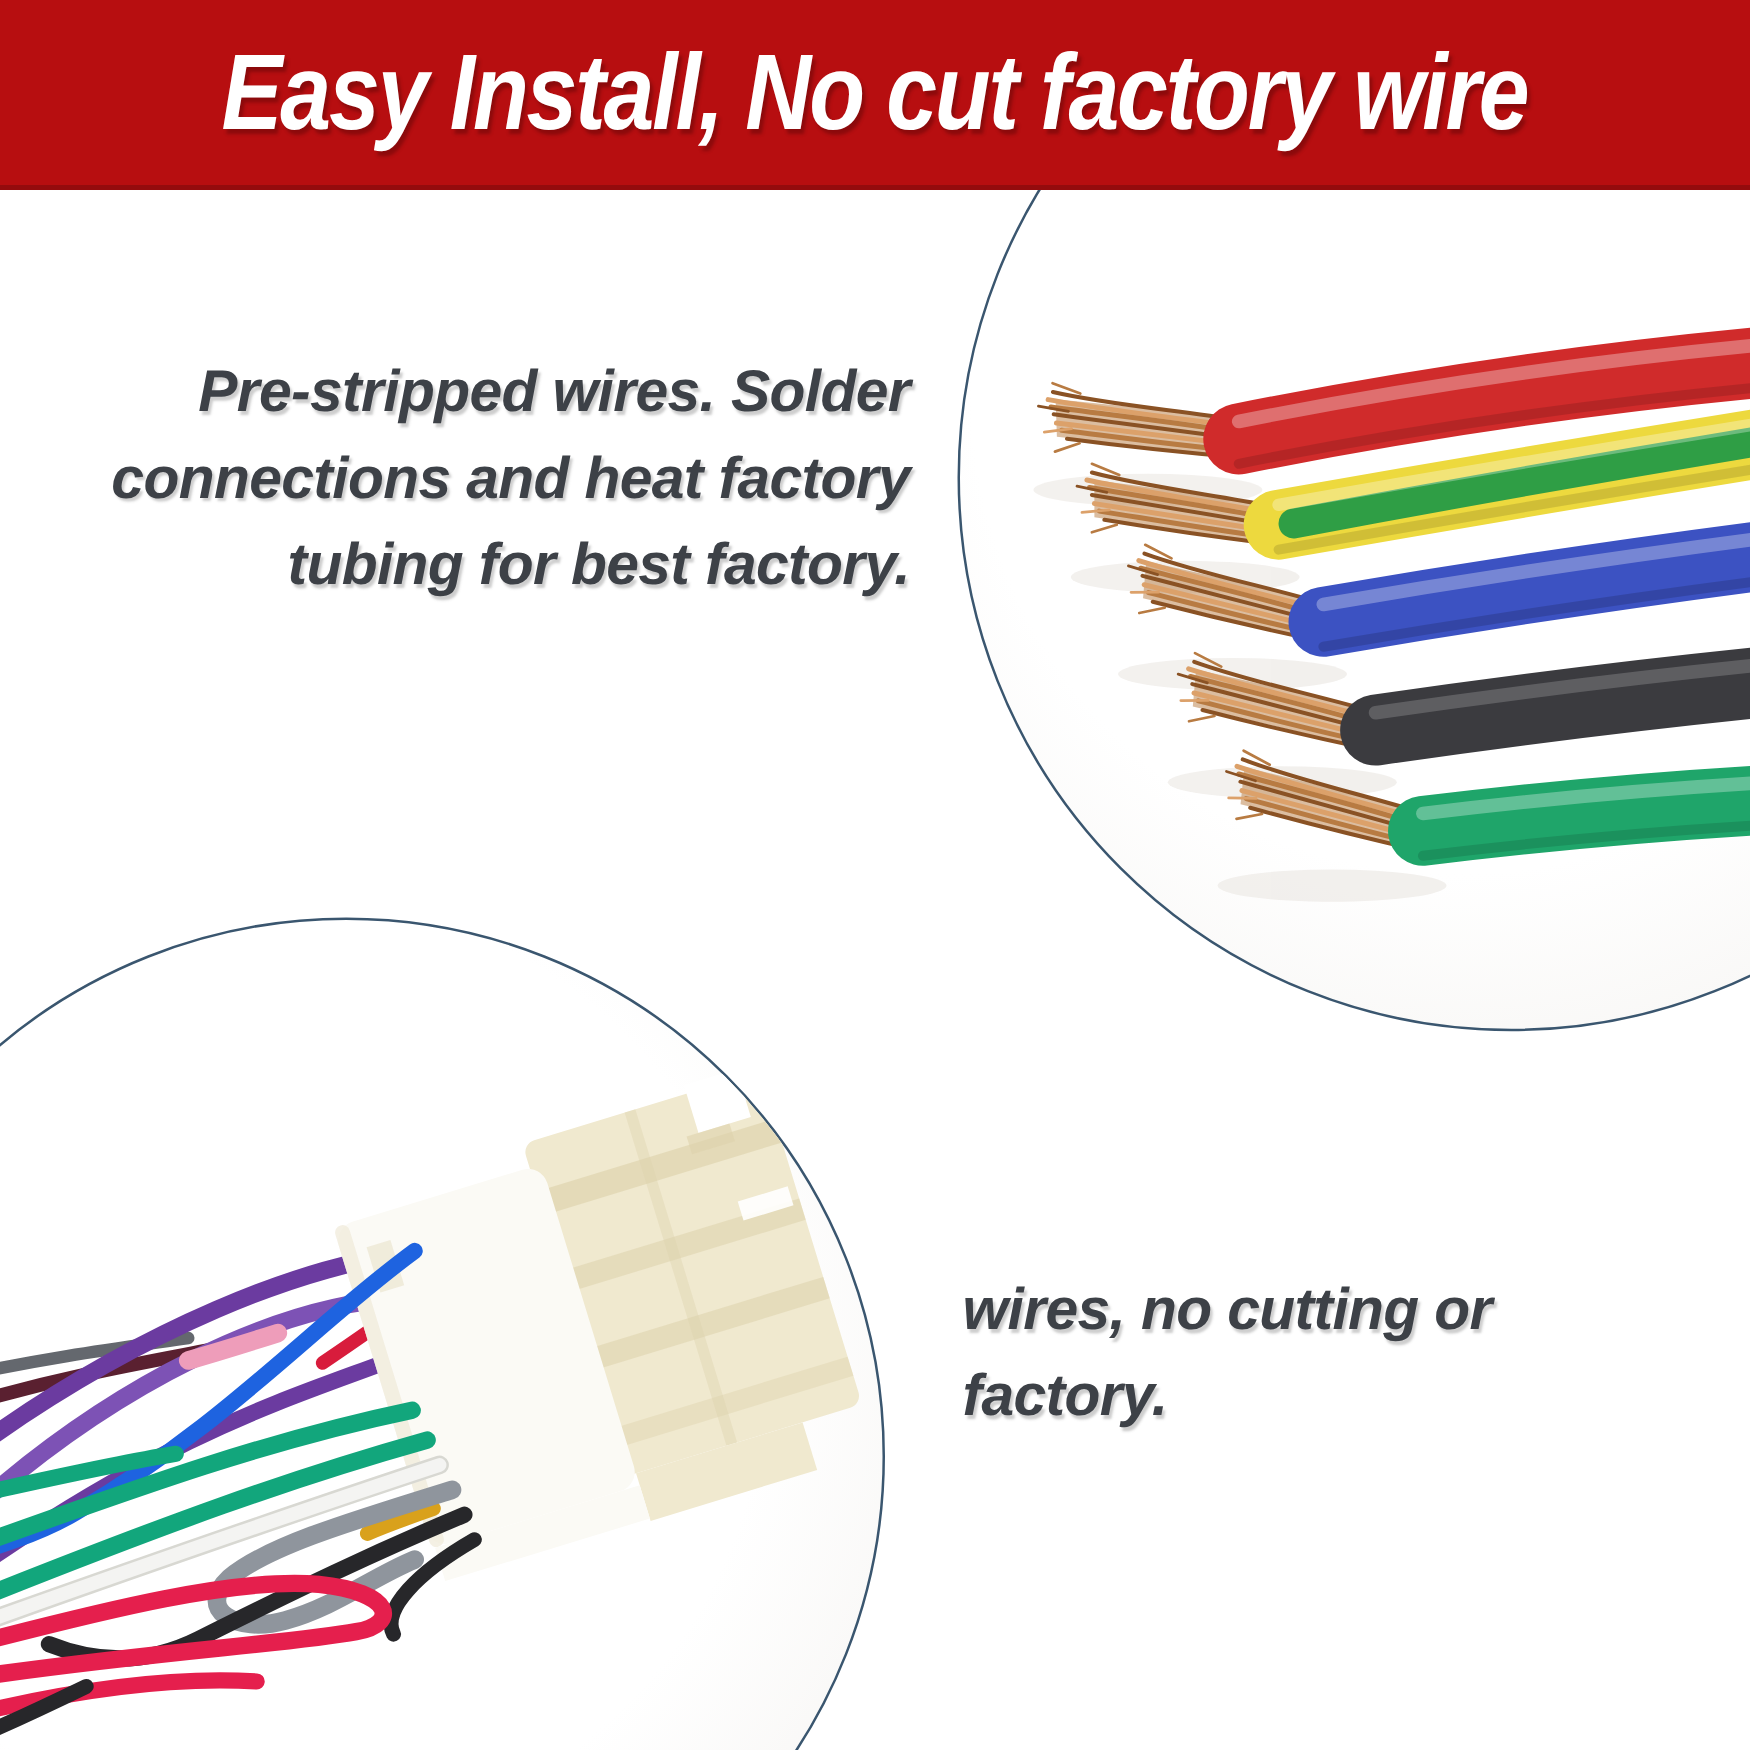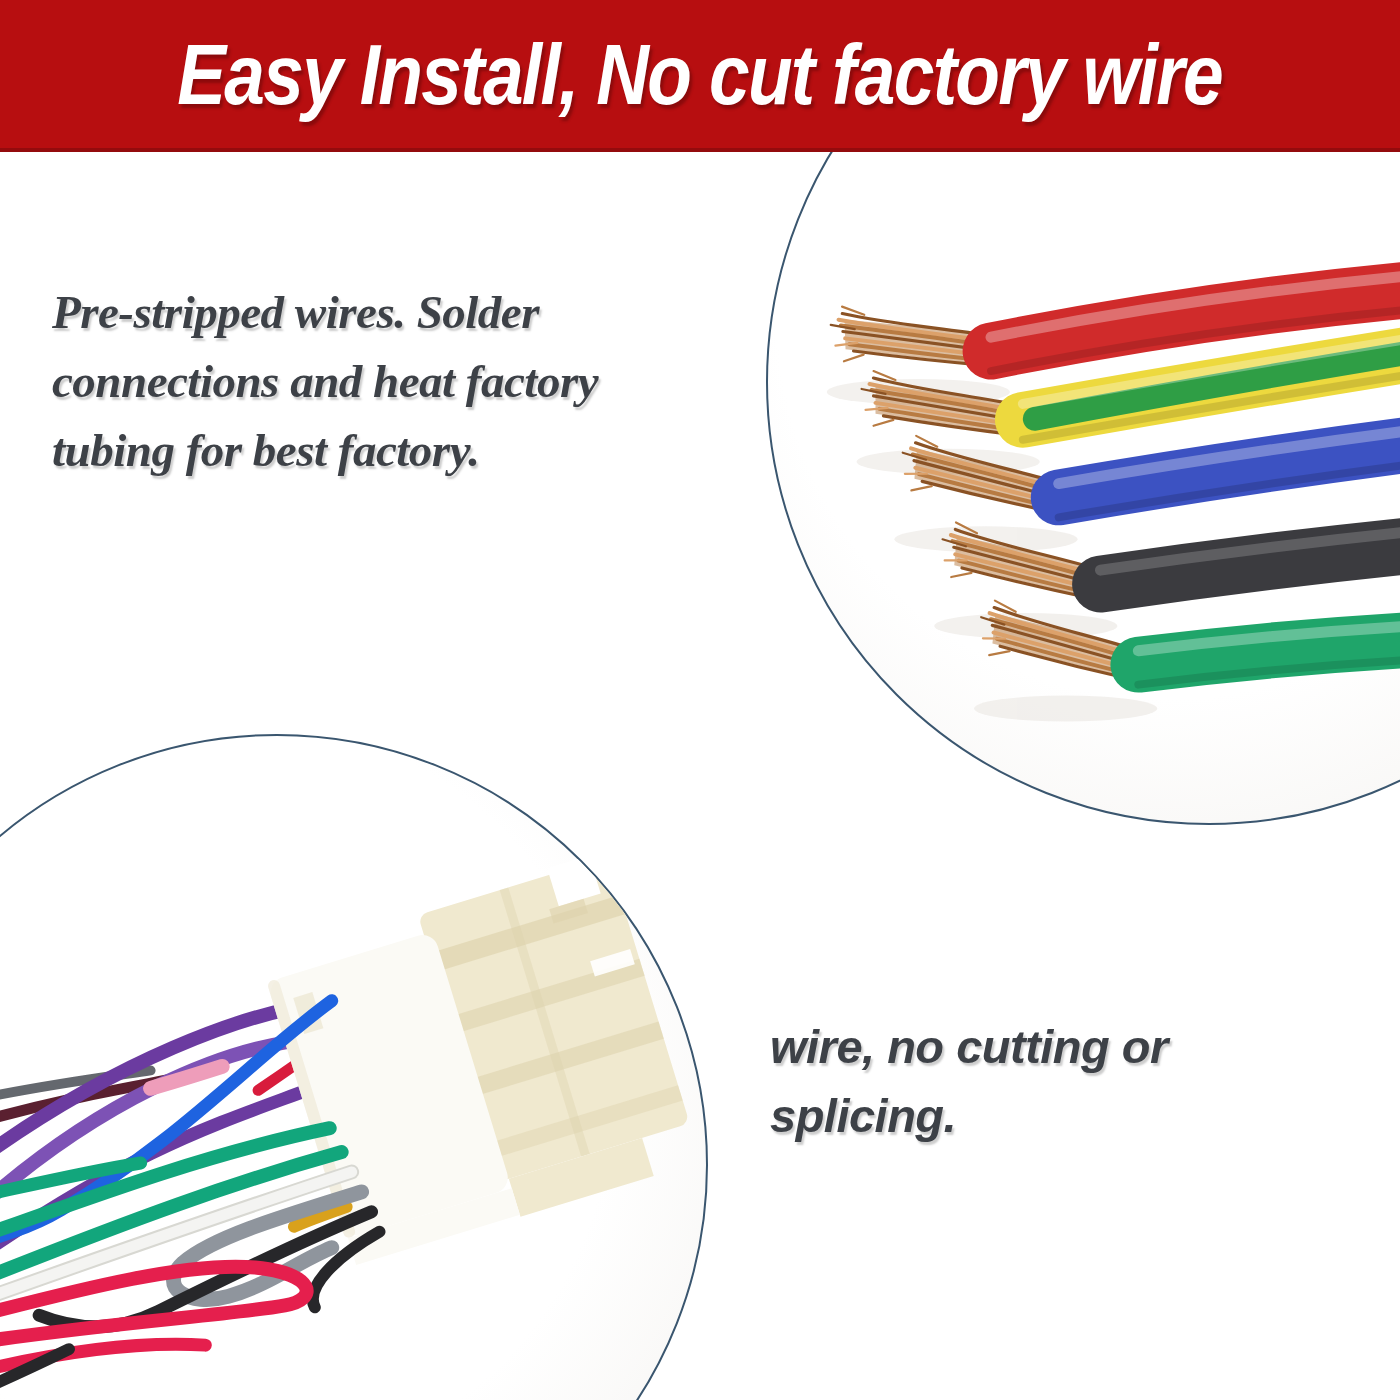--- a/index.html
+++ b/index.html
@@ -29,21 +29,21 @@
   .circle-wires{left:766px;top:-61px;width:886px;height:886px;}
   .circle-connector{left:-154px;top:734px;width:862px;height:862px;}
   .photo-circle svg{display:block;width:100%;height:100%;}
   
   .note{
     position:absolute;z-index:3;color:var(--text_dark,#3D4147);
     font-size:47px;line-height:69px;font-weight:bold;font-style:italic;letter-spacing:-0.5px;
     text-shadow:2px 3px 2px rgba(90,90,90,0.30);
   }
   .note .ln{display:block;}
-  .note-left{left:52px;top:278px;width:700px;text-align:left;font-family:Liberation Serif, serif;}
+  .note-left{left:28px;top:278px;width:700px;text-align:right;}
   .note-right{left:770px;top:1012px;width:600px;text-align:left;}
   
   .wire{fill:none;stroke-linecap:round;}
   .hl{fill:none;stroke:#ffffff;stroke-linecap:round;}
   .sh{fill:none;stroke:#000000;stroke-linecap:round;}
   .sw2{stroke-width:2.2px;} .sw3{stroke-width:3.2px;} .sw4{stroke-width:4px;}
   .s-copper-dark{stroke:var(--copper_dark,#8A5224);fill:none;stroke-linecap:round;}
   .s-copper-mid{stroke:var(--copper_mid,#B87B42);fill:none;stroke-linecap:round;}
   .s-copper-light{stroke:var(--copper_light,#DCA16A);fill:none;stroke-linecap:round;}
   .f-copper-mid{fill:var(--copper_mid,#B87B42);}
@@ -194,17 +194,17 @@
     <span class="banner-title">Easy Install, No cut factory wire</span>
   </div>
 
   <div class="note note-left">
     <span class="ln">Pre-stripped wires. Solder</span>
     <span class="ln">connections and heat factory</span>
     <span class="ln">tubing for best factory.</span>
   </div>
 
   <div class="note note-right">
-    <span class="ln">wire, no cutting or</span>
-    <span class="ln">splicing.</span>
+    <span class="ln">wires, no cutting or</span>
+    <span class="ln">factory.</span>
   </div>
 
 </div>
 
 </body></html>

